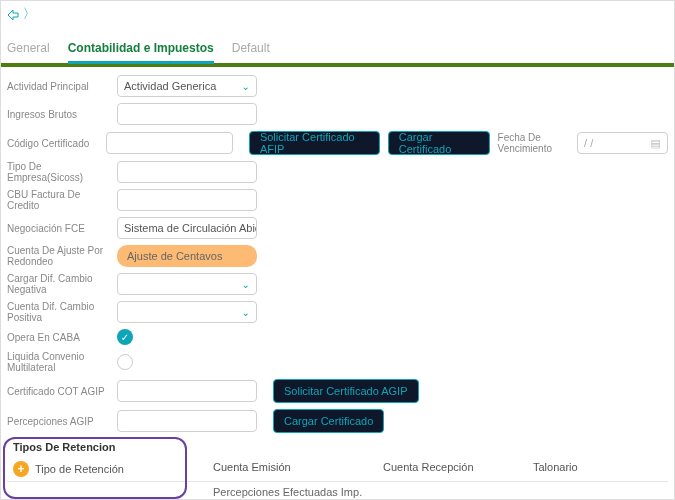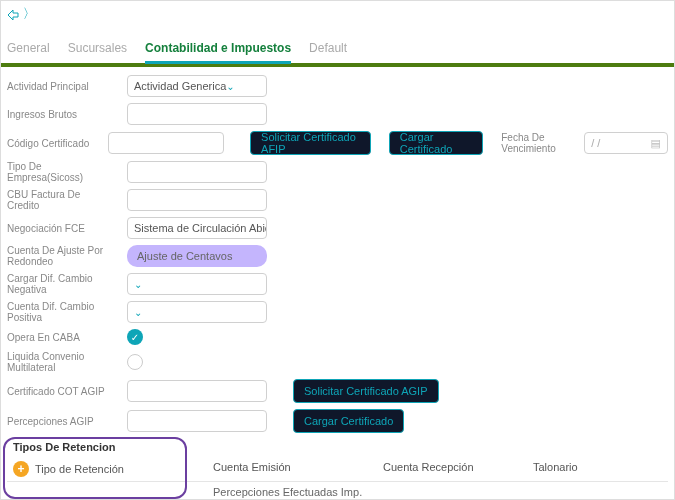--- a/index.html
+++ b/index.html
@@ -38,49 +38,50 @@
     border-bottom: 3px solid #0ea5b7;
     margin-bottom: -1px;
   }
   .form {
     padding: 8px 6px 0 6px;
   }
   .row {
     display: flex;
     align-items: center;
     margin-bottom: 6px;
-    gap: 18px;
+    gap: 8px;
   }
   .label {
     width: 102px;
     font-size: 10px;
     color: #888;
     line-height: 1.1;
   }
   .input, .select {
     width: 140px;
     height: 22px;
     border: 1px solid #d0d0d0;
     border-radius: 4px;
     padding: 2px 6px;
     font-size: 11px;
     color: #555;
     background: #fff;
     display: flex;
     align-items: center;
+    justify-content: space-between;
   }
   .select { position: relative; }
   .select .chev {
     color: #0ea5b7;
     font-size: 10px;
   }
   .readonly-pill {
     width: 140px;
     height: 22px;
-    background: #c4b5fd;
+    background: #fdba74;
     border-radius: 10px;
     padding: 3px 10px;
     font-size: 11px;
     color: #666;
     display: flex;
     align-items: center;
   }
   .btn-outline {
     border: 1px solid #0ea5b7;
     color: #0ea5b7;
@@ -159,21 +160,20 @@
   <span style="cursor:pointer">
     <svg width="12" height="12" viewBox="0 0 24 24">
         <polygon points="12,2 2,12 12,22 12,16 22,16 22,8 12,8" fill="none" stroke="#0ea5b7" stroke-width="2"></polygon>
       </svg>
   </span>
   <span>〉</span>
 </div>
 
 <div class="tabs">
   <div class="tab">General</div>
-  <div class="tab">Sucursales</div>
   <div class="tab active">Contabilidad e Impuestos</div>
   <div class="tab">Default</div>
 </div>
 
 <div class="form">
 
   <div class="row">
     <div class="label">Actividad Principal</div>
     <div class="select">
       <span>Actividad Generica</span>

